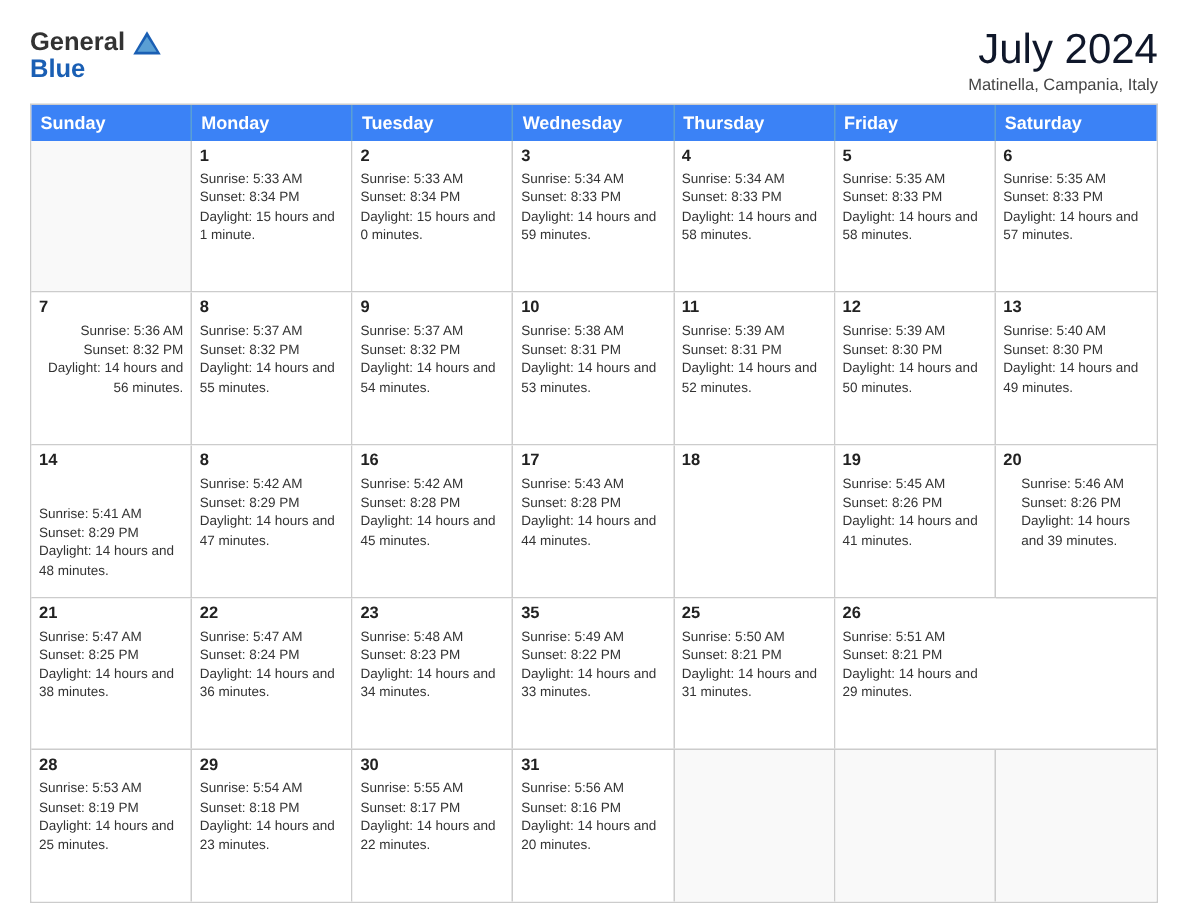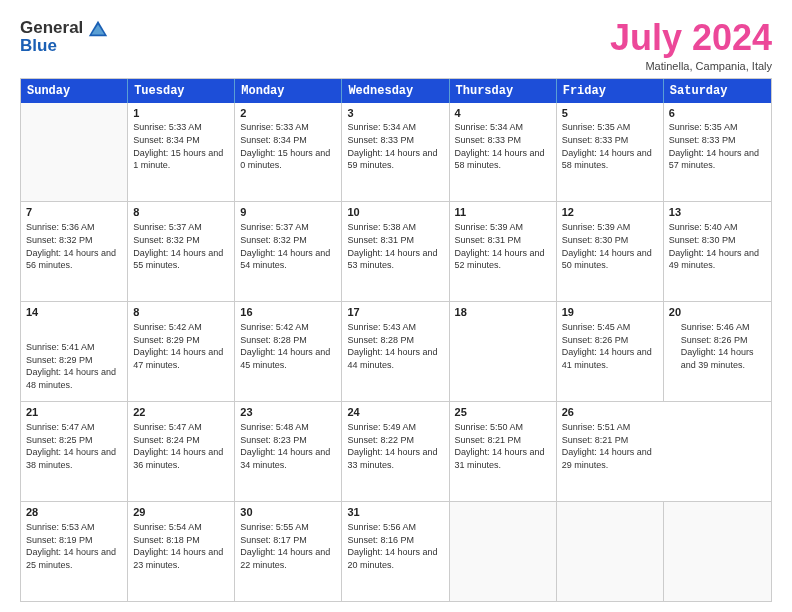--- a/index.html
+++ b/index.html
@@ -35,41 +35,40 @@
     }
     .logo-icon {
       width: 22px;
       height: 22px;
       margin-left: 2px;
     }
     .title-block {
       text-align: right;
     }
     .month-title {
-      font-size: 36px;
-      font-weight: bold;
-      color: #ec4899;
+      font-size: 28px;
+      font-weight: normal;
+      color: #0f172a;
       line-height: 1.1;
     }
     .location {
       font-size: 11px;
       color: #444;
       margin-top: 2px;
     }
     .calendar {
       flex: 1;
       display: flex;
       flex-direction: column;
       border: 1px solid #ccc;
     }
     .cal-header-row {
       display: grid;
       grid-template-columns: repeat(7, 1fr);
-      background: #1d4ed8;
-      font-family: Liberation Mono, monospace;
+      background: #3b82f6;
     }
     .cal-header-cell {
       color: #fff;
       font-size: 12px;
       font-weight: bold;
       padding: 5px 6px;
       text-align: left;
       border-right: 1px solid #5a9fd4;
     }
     .cal-header-cell:last-child { border-right: none; }
@@ -124,22 +123,22 @@
     </div>
     <div class="title-block">
       <div class="month-title">July 2024</div>
       <div class="location">Matinella, Campania, Italy</div>
     </div>
   </div>
 
   <div class="calendar">
     <div class="cal-header-row" id="cal-header">
         <div class="cal-header-cell">Sunday</div>
+        <div class="cal-header-cell">Monday</div>
         <div class="cal-header-cell">Tuesday</div>
-        <div class="cal-header-cell">Monday</div>
         <div class="cal-header-cell">Wednesday</div>
         <div class="cal-header-cell">Thursday</div>
         <div class="cal-header-cell">Friday</div>
         <div class="cal-header-cell">Saturday</div>
       </div>
     <div class="cal-body" id="cal-body">
         <div class="cal-row">
           <div class="cal-cell empty"></div>
           <div class="cal-cell">
             <div class="day-num">1</div>
@@ -174,21 +173,21 @@
           <div class="cal-cell">
             <div class="day-num">6</div>
             <div class="cell-text" style="white-space: pre-line;">Sunrise: 5:35 AM
 Sunset: 8:33 PM
 Daylight: 14 hours and 57 minutes.</div>
           </div>
         </div>
         <div class="cal-row">
           <div class="cal-cell">
             <div class="day-num">7</div>
-            <div class="cell-text" style="white-space: pre-line;">Sunrise: 5:36 AM
+            <div class="cell-text" style="white-space: pre-line; text-align: right;">Sunrise: 5:36 AM
 Sunset: 8:32 PM
 Daylight: 14 hours and 56 minutes.</div>
           </div>
           <div class="cal-cell">
             <div class="day-num">8</div>
             <div class="cell-text" style="white-space: pre-line;">Sunrise: 5:37 AM
 Sunset: 8:32 PM
 Daylight: 14 hours and 55 minutes.</div>
           </div>
           <div class="cal-cell">
@@ -276,21 +275,21 @@
 Sunset: 8:24 PM
 Daylight: 14 hours and 36 minutes.</div>
           </div>
           <div class="cal-cell">
             <div class="day-num">23</div>
             <div class="cell-text" style="white-space: pre-line;">Sunrise: 5:48 AM
 Sunset: 8:23 PM
 Daylight: 14 hours and 34 minutes.</div>
           </div>
           <div class="cal-cell">
-            <div class="day-num">24</div>
+            <div class="day-num">35</div>
             <div class="cell-text" style="white-space: pre-line;">Sunrise: 5:49 AM
 Sunset: 8:22 PM
 Daylight: 14 hours and 33 minutes.</div>
           </div>
           <div class="cal-cell">
             <div class="day-num">25</div>
             <div class="cell-text" style="white-space: pre-line;">Sunrise: 5:50 AM
 Sunset: 8:21 PM
 Daylight: 14 hours and 31 minutes.</div>
           </div>

